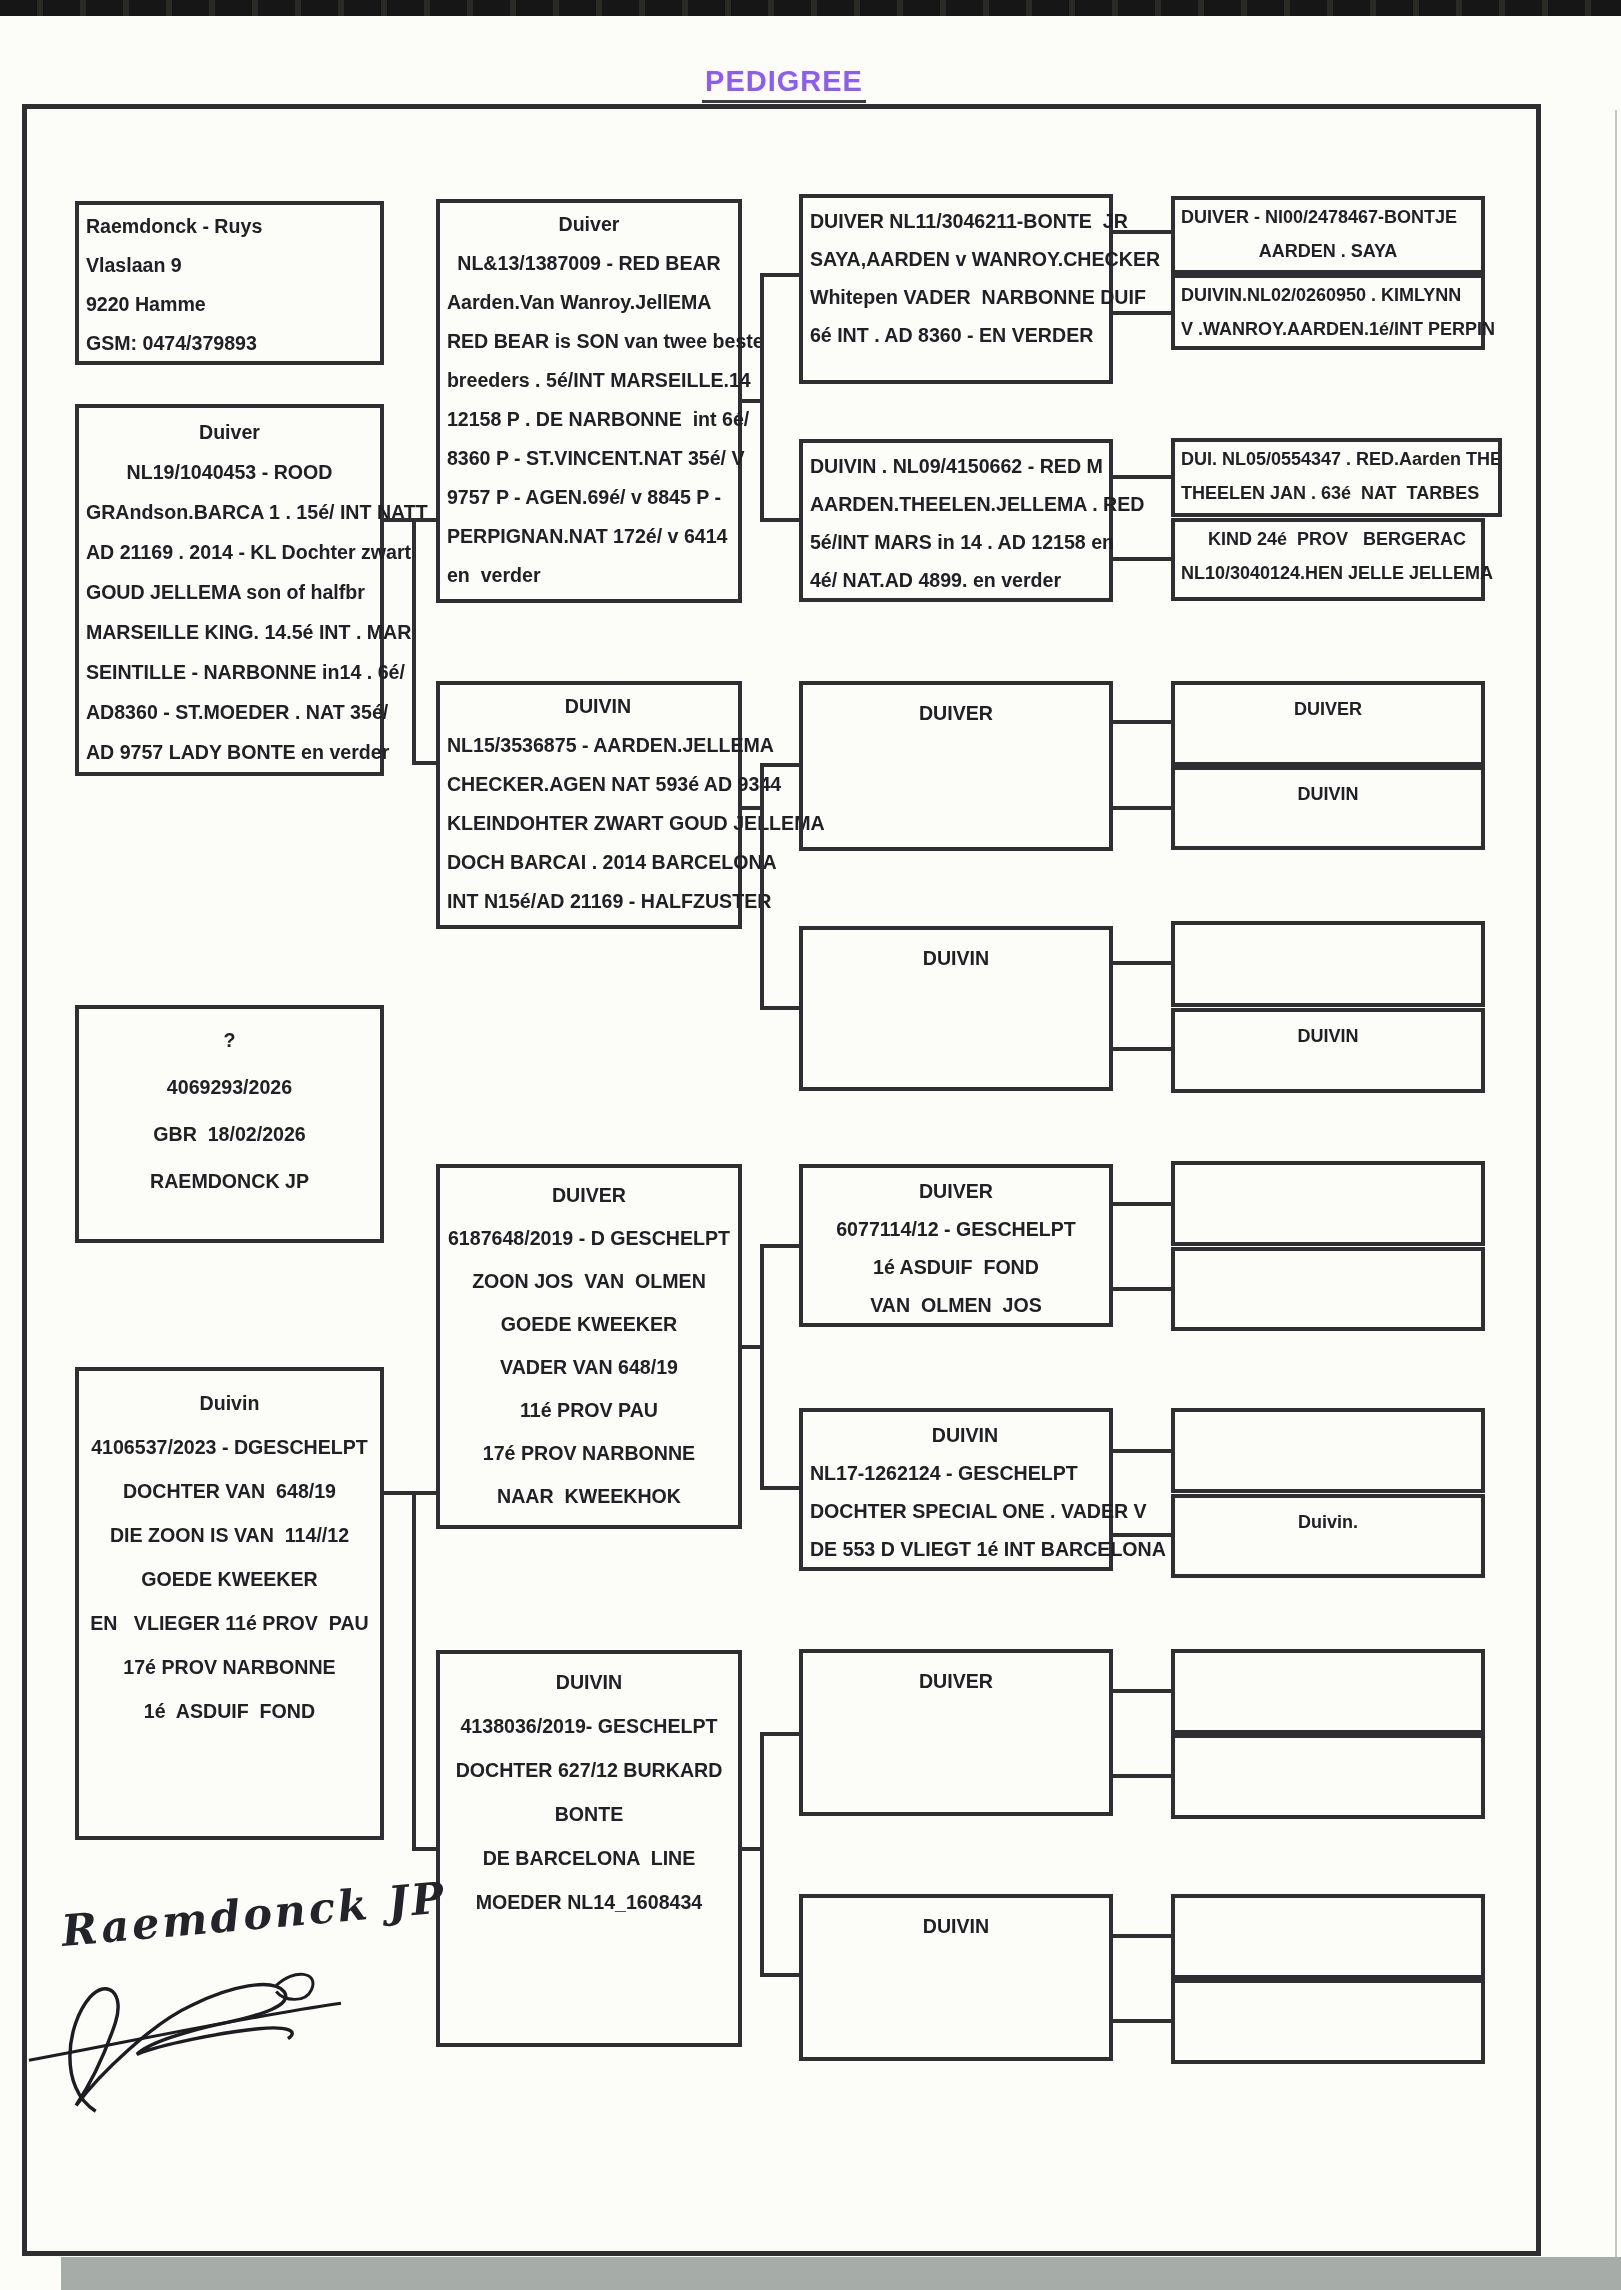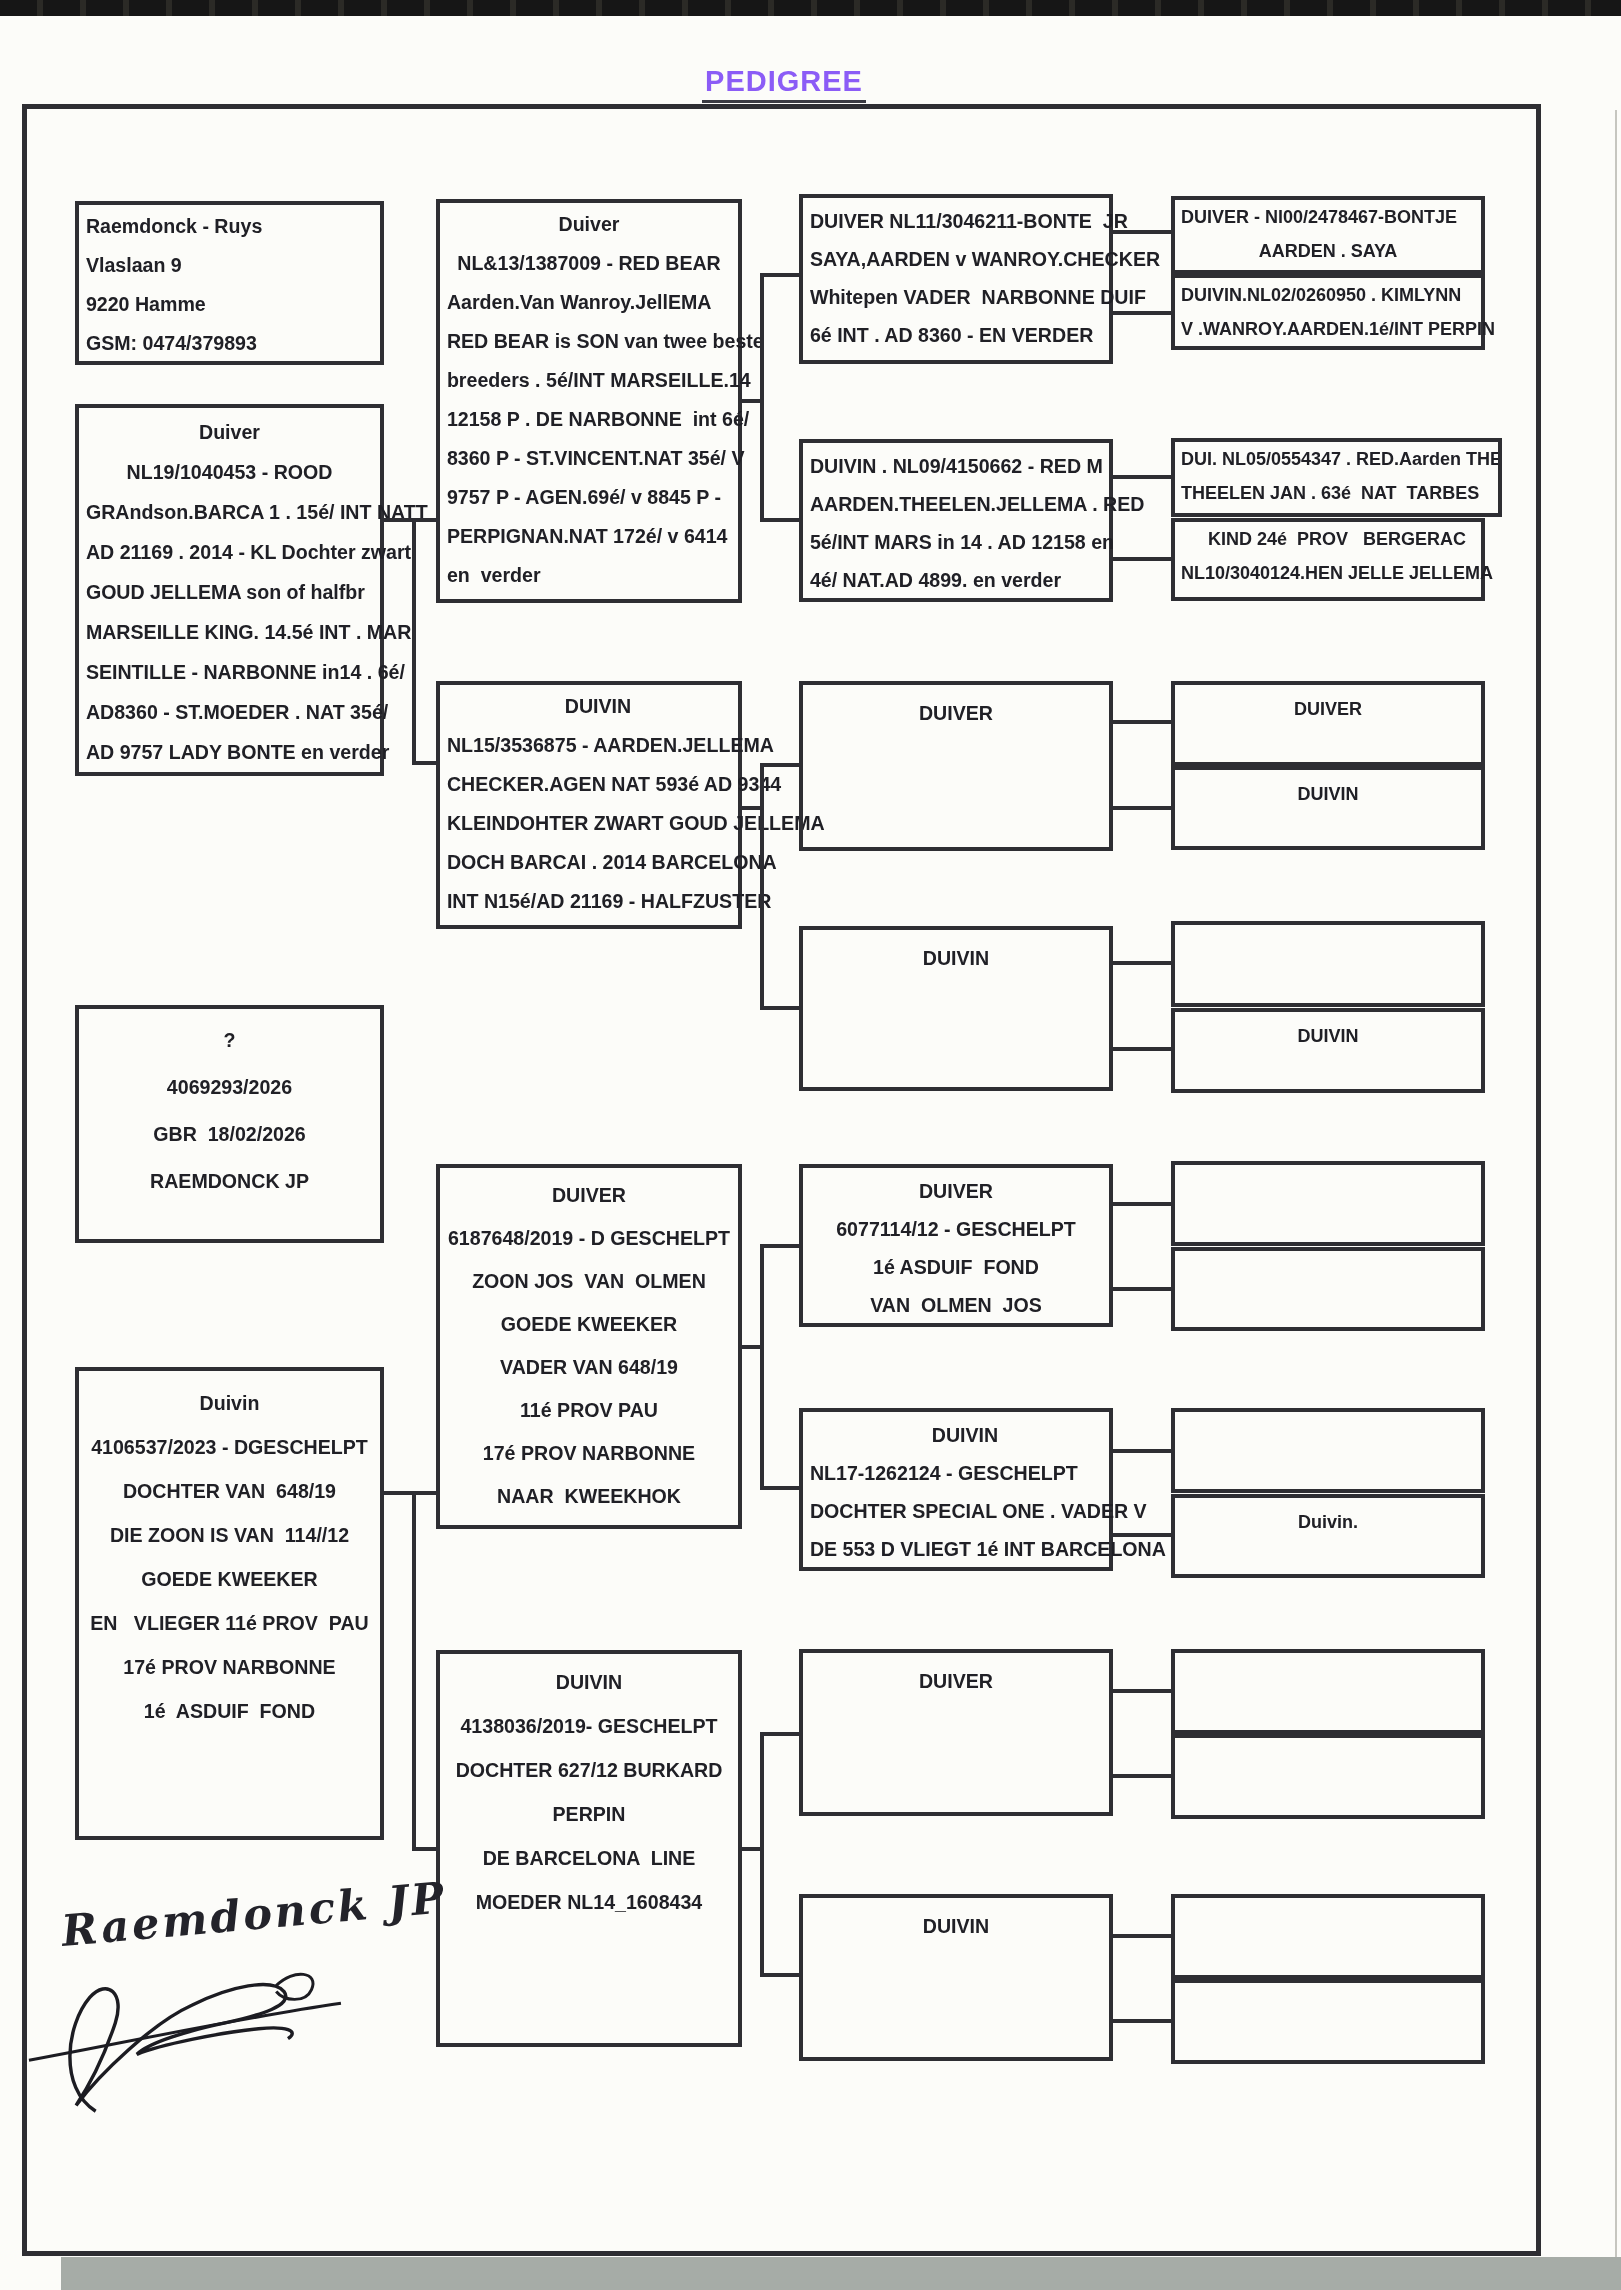--- a/index.html
+++ b/index.html
@@ -109,26 +109,26 @@
       <div class="ln">GOEDE KWEEKER</div>
       <div class="ln">VADER VAN 648/19</div>
       <div class="ln">11é PROV PAU</div>
       <div class="ln">17é PROV NARBONNE</div>
       <div class="ln">NAAR  KWEEKHOK</div>
     </div>
   <div class="box lh45 pt6 ctr-all" style="left:436px;top:1650px;width:306px;height:397px;">
       <div class="ln">DUIVIN</div>
       <div class="ln">4138036/2019- GESCHELPT</div>
       <div class="ln">DOCHTER 627/12 BURKARD</div>
-      <div class="ln">PERPIN</div>
+      <div class="ln">BONTE</div>
       <div class="ln">DE BARCELONA  LINE</div>
       <div class="ln">MOEDER NL14_1608434</div>
     </div>
 
-  <div class="box lh39 pt4" style="left:799px;top:194px;width:314px;height:170px;">
+  <div class="box lh39 pt4" style="left:799px;top:194px;width:314px;height:190px;">
       <div class="ln">DUIVER NL11/3046211-BONTE  JR</div>
       <div class="ln">SAYA,AARDEN v WANROY.CHECKER</div>
       <div class="ln">Whitepen VADER  NARBONNE DUIF</div>
       <div class="ln">6é INT . AD 8360 - EN VERDER</div>
     </div>
   <div class="box lh39 pt4" style="left:799px;top:439px;width:314px;height:163px;">
       <div class="ln">DUIVIN . NL09/4150662 - RED M</div>
       <div class="ln">AARDEN.THEELEN.JELLEMA . RED</div>
       <div class="ln">5é/INT MARS in 14 . AD 12158 en</div>
       <div class="ln">4é/ NAT.AD 4899. en verder</div>

